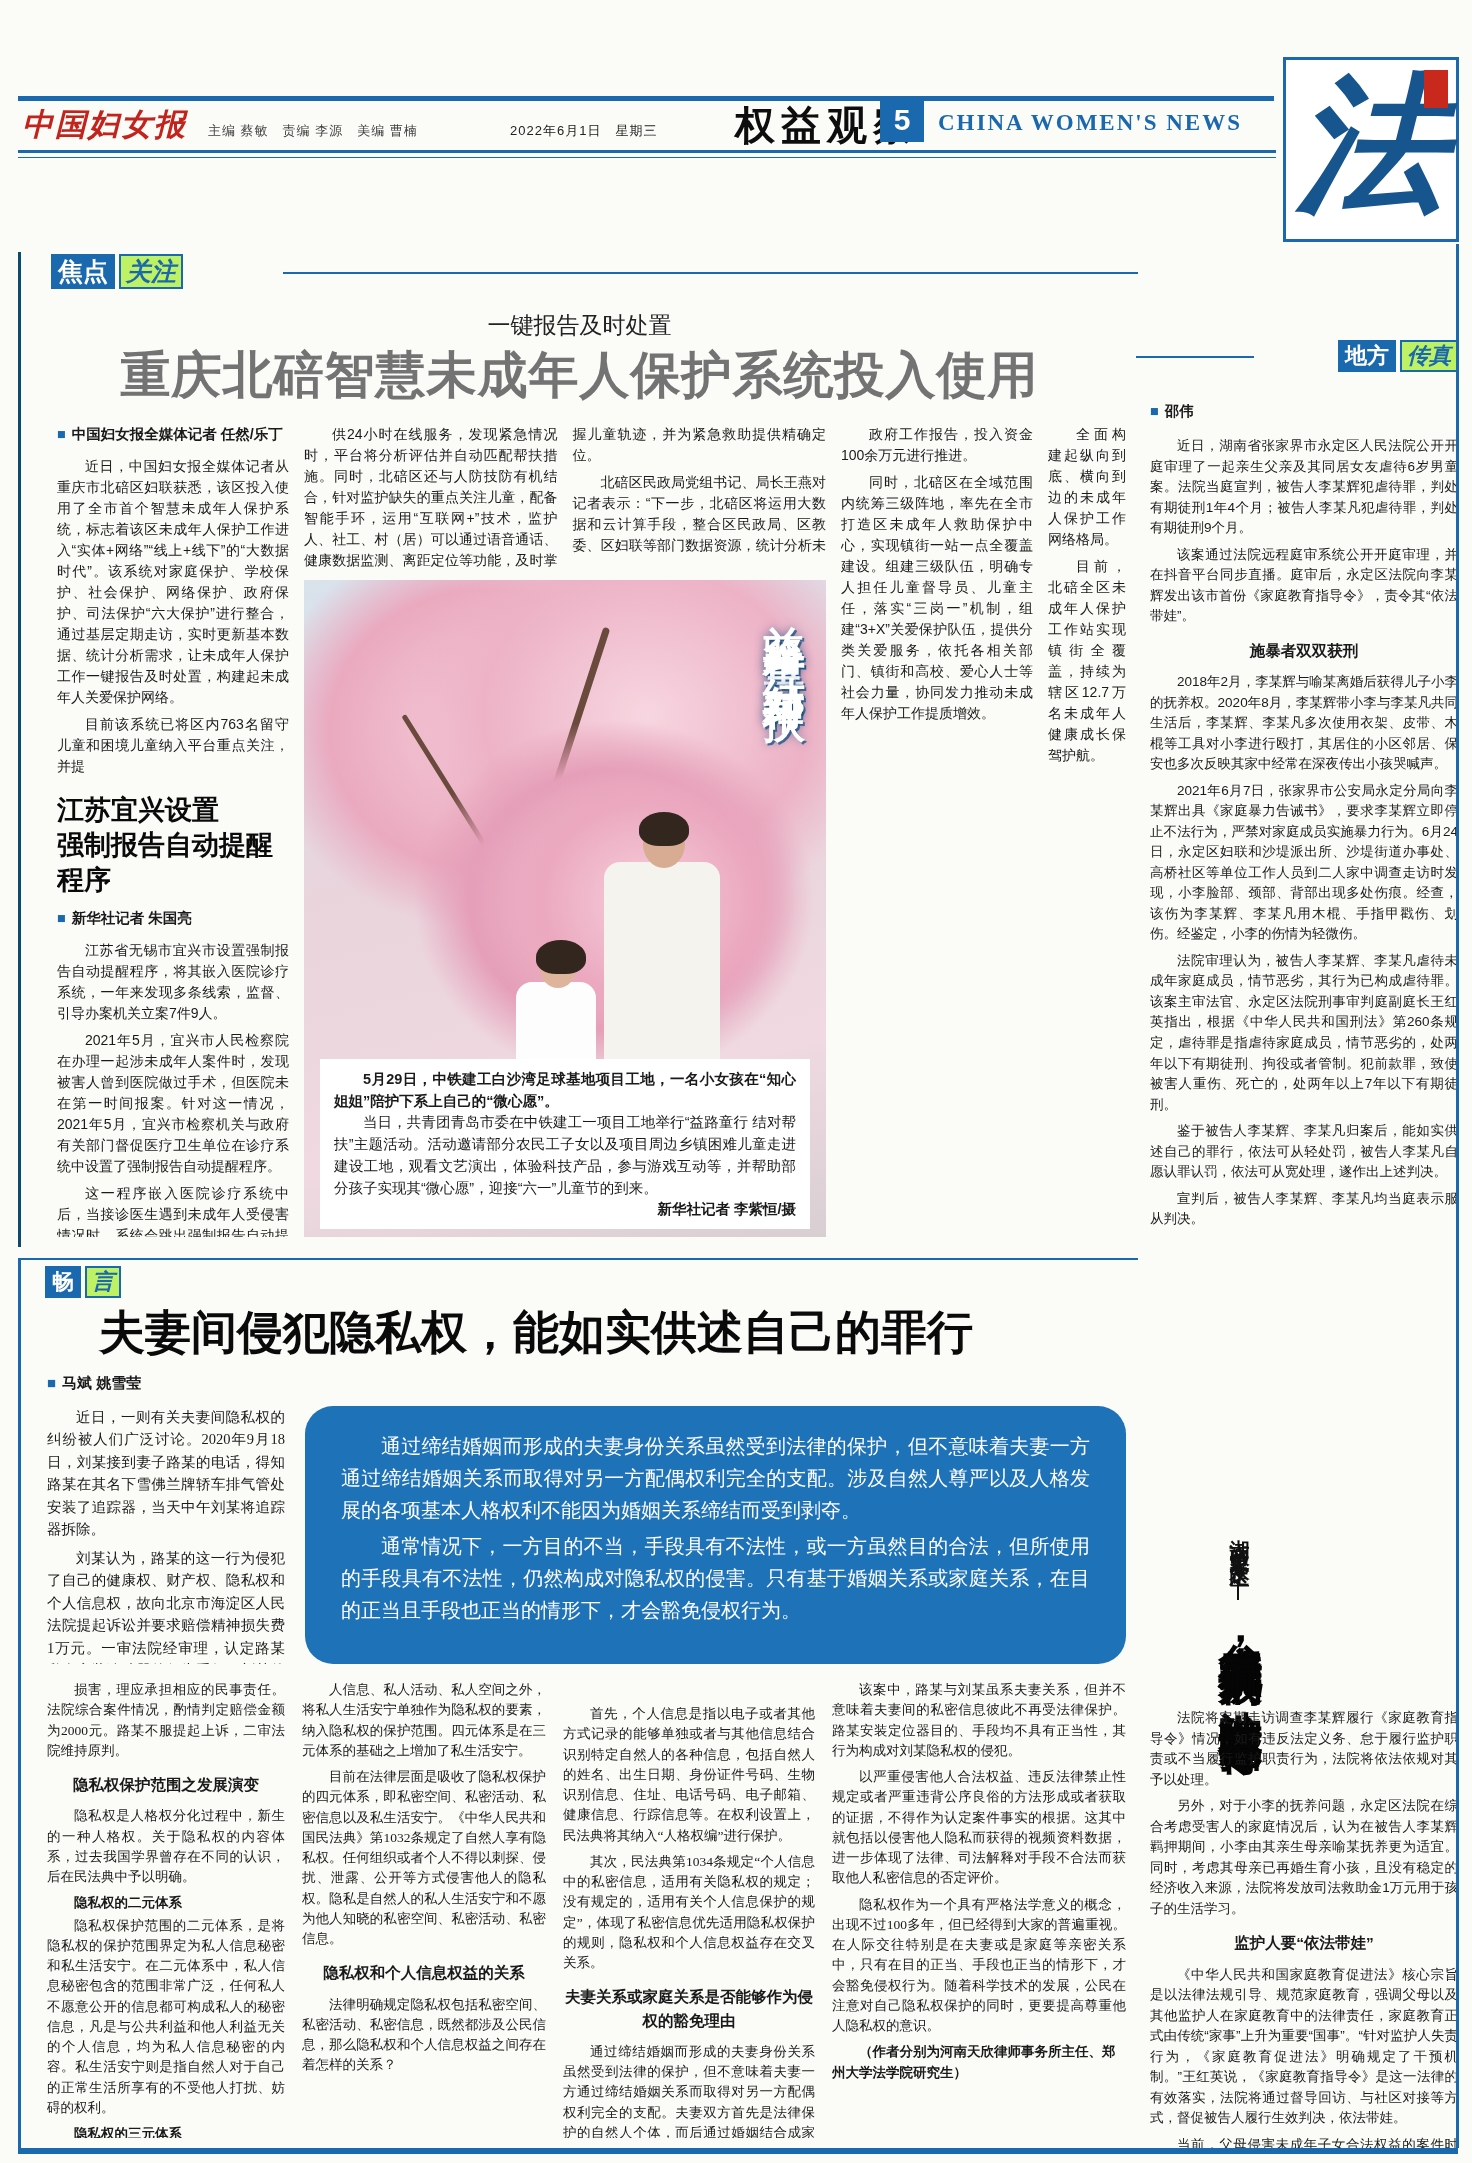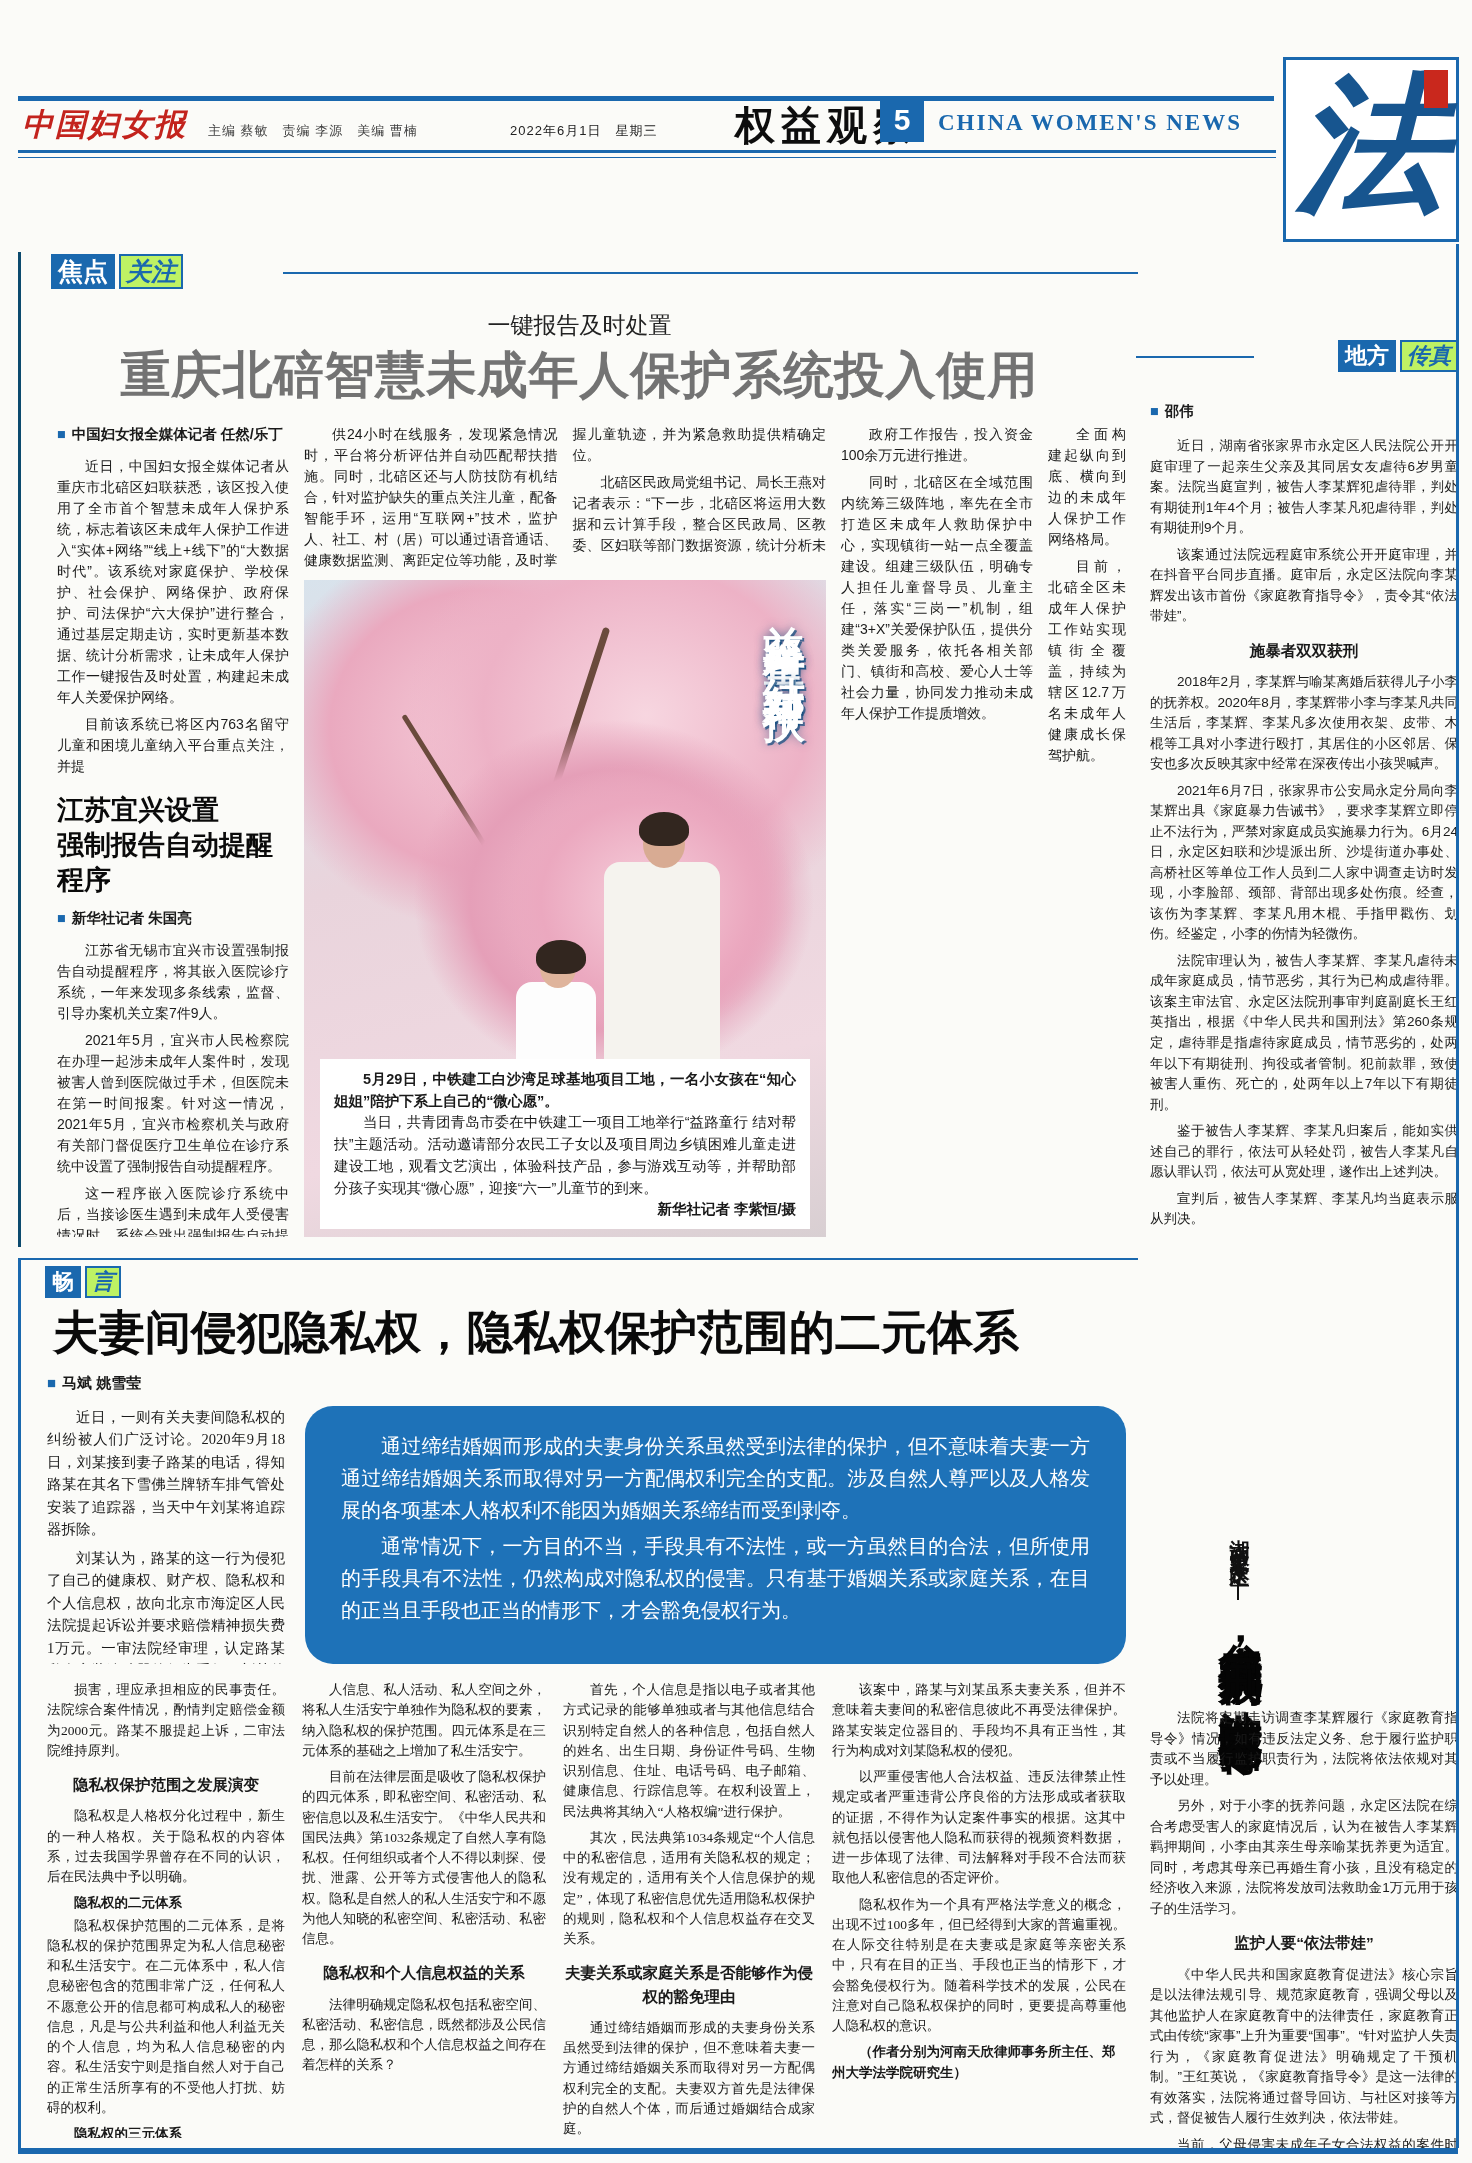--- a/index.html
+++ b/index.html
@@ -95,21 +95,21 @@
   .cy-row1{position:absolute;left:26px;top:148px;right:12px;height:258px;display:flex;gap:20px;}
   .cy-kai{width:238px;flex:none;font-family:"Liberation Serif",serif;font-size:14.5px;line-height:1.55;overflow:hidden;}
   .cy-box{flex:1;background:#1e72b8;border-radius:28px;color:#fff;padding:24px 36px;box-sizing:border-box;
           font-size:20px;line-height:1.6;overflow:hidden;}
   .cy-box .it-p{margin-bottom:4px;}
   .cy-row2{position:absolute;left:26px;top:422px;right:12px;bottom:10px;display:flex;gap:17px;
            font-family:"Liberation Serif",serif;font-size:13.5px;line-height:1.5;}
   .cy-col{overflow:hidden;}
   .cy-c1{width:238px;flex:none;}
   .cy-c2{width:244px;flex:none;}
-  .cy-c3{width:252px;flex:none;}
+  .cy-c3{width:252px;flex:none;margin-top:24px;}
   .cy-c4{flex:1;}
   
   .local{left:1146px;top:340px;width:312px;height:1808px;}
   .lc-topline{position:absolute;left:-10px;top:16px;width:118px;height:2px;background:#1a68ae;}
   .lc-lab{position:absolute;right:0;top:0;}
   .lc-lab .a,.lc-lab .b{font-size:22px;}
   .lc-byline{position:absolute;left:4px;top:62px;font-size:14.5px;font-weight:bold;}
   .lc-row{position:absolute;left:4px;top:96px;right:0;height:1262px;display:flex;gap:10px;flex-direction:column;}
   .lc-text{flex:1;font-size:13.5px;line-height:1.52;overflow:hidden;}
   .lc-vert{width:116px;flex:none;writing-mode:vertical-rl;text-align:start;}
@@ -215,21 +215,21 @@
       </div>
   </div>
 </section>
 
 <section class="abs changyan">
   <div class="cy-topline"></div>
   <div class="lab cy-lab">
     <span class="a">畅</span>
     <span class="b">言</span>
   </div>
-  <h2 class="cy-head" style="margin:0;">夫妻间侵犯隐私权，隐私权保护范围的二元体系</h2>
+  <h2 class="cy-head" style="margin:0;">夫妻间侵犯隐私权，能如实供述自己的罪行</h2>
   <div class="cy-byline">
     <span class="bsq">■</span><span>马斌 姚雪莹</span>
   </div>
   <div class="cy-row1">
     <div class="cy-kai">
         <div class="it-p">近日，一则有关夫妻间隐私权的纠纷被人们广泛讨论。2020年9月18日，刘某接到妻子路某的电话，得知路某在其名下雪佛兰牌轿车排气管处安装了追踪器，当天中午刘某将追踪器拆除。</div>
         <div class="it-p">刘某认为，路某的这一行为侵犯了自己的健康权、财产权、隐私权和个人信息权，故向北京市海淀区人民法院提起诉讼并要求赔偿精神损失费1万元。一审法院经审理，认定路某私自安装追踪器的行为系侵犯刘某的隐私权，其侵权行为给刘某精神上造成</div>
       </div>
     <div class="cy-box">
         <div class="it-p">通过缔结婚姻而形成的夫妻身份关系虽然受到法律的保护，但不意味着夫妻一方通过缔结婚姻关系而取得对另一方配偶权利完全的支配。涉及自然人尊严以及人格发展的各项基本人格权利不能因为婚姻关系缔结而受到剥夺。</div>

